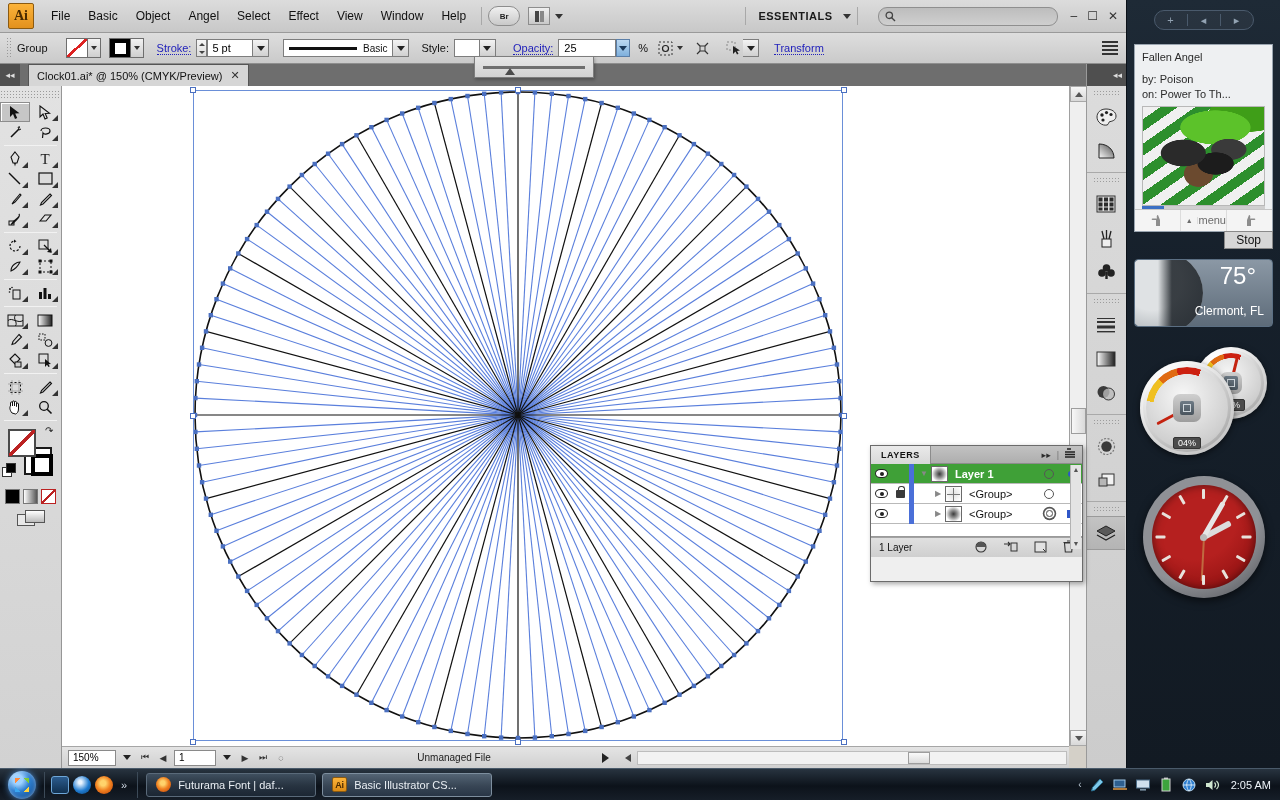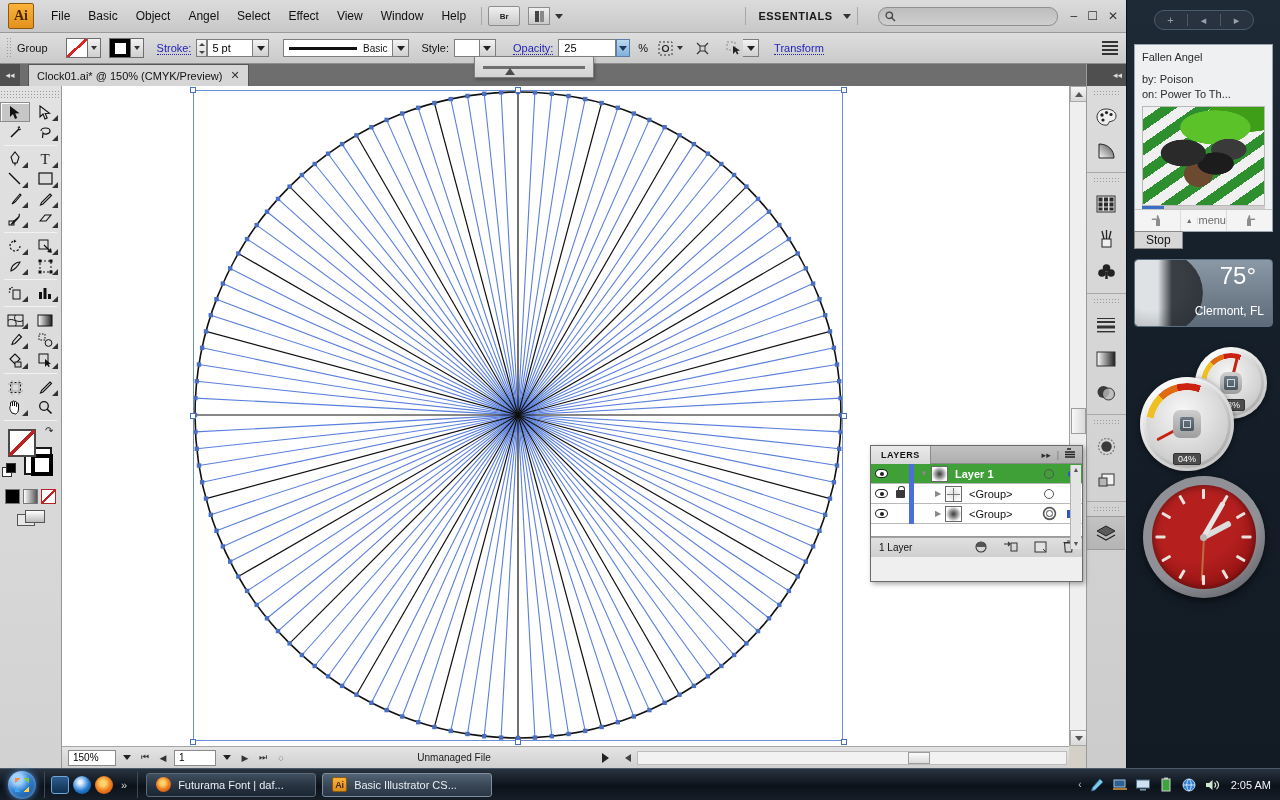--- a/index.html
+++ b/index.html
@@ -30,21 +30,21 @@
     display:flex; align-items:center; justify-content:center;
     font-family:"Liberation Serif", serif;
   }
   .menuitem {
     padding:4px 9px; font-size:12px; color:#101010; cursor:default;
     font-family:"Liberation Sans", sans-serif;
   }
   .mb-sep { width:1px; height:18px; background:#a8a8a8; margin:0 6px; }
   .br-btn {
     width:32px;height:20px;
-    border:1px solid #8d8d8d;border-radius:2px;
+    border:1px solid #8d8d8d;border-radius:10px;
     background:linear-gradient(to bottom,#f0f0f0,#c9c9c9);
     display:flex;align-items:center;justify-content:center;
     font-size:8px;font-weight:bold;color:#222;
   }
   .arr-btn{
     margin-left:8px;width:22px;height:18px;display:flex;align-items:center;
     background:linear-gradient(to bottom,#f0f0f0,#c9c9c9);
     border:1px solid #8d8d8d;
   }
   .arr-btn i{display:block;width:9px;height:11px;margin:auto;
@@ -280,21 +280,21 @@
       radial-gradient(ellipse at 75% 35%, #3a3a3a 0 16%, transparent 17%);}
   .gm-art .leaf{position:absolute;right:-5%;top:-6%;width:75%;height:45%;
     background:radial-gradient(ellipse at 40% 60%, #5cc22a 0 45%, transparent 46%),
                radial-gradient(ellipse at 75% 30%, #3f9e18 0 40%, transparent 41%);}
   .gm-prog{height:3px;background:#cfcfcf;position:relative;}
   .gm-prog i{position:absolute;left:0;top:0;height:3px;width:18%;background:#3b6fc4;}
   .gm-ctrls{height:22px;display:flex;border-top:1px solid #c6c6c6;background:#f4f4f4;margin:0 -7px;}
   .gm-ctrls div{flex:1;display:flex;align-items:center;justify-content:center;font-size:11px;color:#6c6c6c;border-right:1px solid #dcdcdc;}
   .gm-ctrls div:last-child{border-right:none;}
   .gm-menu{font-size:9px;color:#777;text-align:center;line-height:9px;}
-  .stopwrap{display:flex;justify-content:flex-start;margin-top:-1px;}
+  .stopwrap{display:flex;justify-content:flex-end;margin-top:-1px;}
   .stopbtn{background:#d7d7d7;border:1px solid #8a8a8a;padding:1px 11px;font-size:12px;color:#111;}
   
   .g-weather{height:68px;border:1px solid #5b6f83;border-radius:4px;overflow:hidden;position:relative;
     background:linear-gradient(to bottom,#8b98a5,#5d6b79);}
   .moon{position:absolute;left:-14px;top:-8px;width:82px;height:82px;border-radius:50%;
     background:radial-gradient(circle at 38% 35%, #dfe2e4 0 40%, #b8bdc1 70%, #9aa0a5 100%);}
   .moon::after{content:"";position:absolute;left:0;top:0;width:82px;height:82px;border-radius:50%;
     background:linear-gradient(to right,rgba(0,0,0,0) 45%,rgba(10,16,22,.78) 62%);}
   .temp{position:absolute;right:16px;top:2px;color:#fff;font-size:24px;font-weight:300;}
   .city{position:absolute;right:8px;bottom:8px;color:#fff;font-size:12px;}
@@ -1314,21 +1314,21 @@
     <div class="gauge" style="right:6px;top:10px;width:72px;height:72px;">
       <div class="face"></div>
       <div class="arc"></div>
       <div class="needle" style="height:26px;transform:translate(-50%,-100%) rotate(14deg);"></div>
       <div class="hub" style="width:22px;height:22px;">
           <div class="chip"></div>
         </div>
       <div class="badge" style="bottom:8px">48%</div>
     </div>
 
-    <div class="gauge" style="left:6px;top:40px;width:94px;height:94px;">
+    <div class="gauge" style="left:6px;top:24px;width:94px;height:94px;">
       <div class="face"></div>
       <div class="arc"></div>
       <div class="needle" style="height:34px;transform:translate(-50%,-100%) rotate(-118deg);"></div>
       <div class="hub" style="width:28px;height:28px;">
           <div class="chip"></div>
         </div>
       <div class="badge" style="bottom:6px">04%</div>
     </div>
   </div>
 

